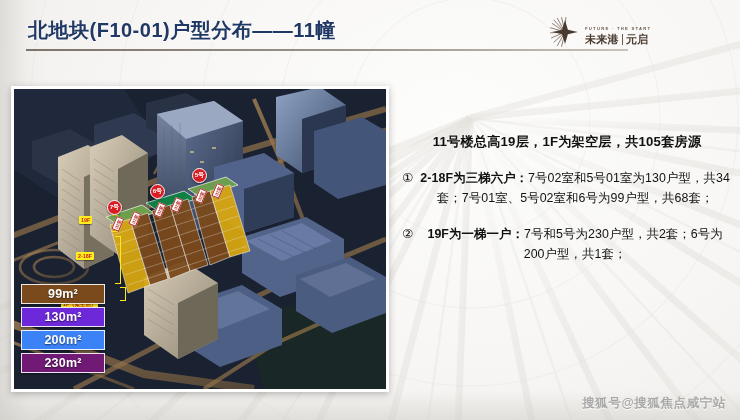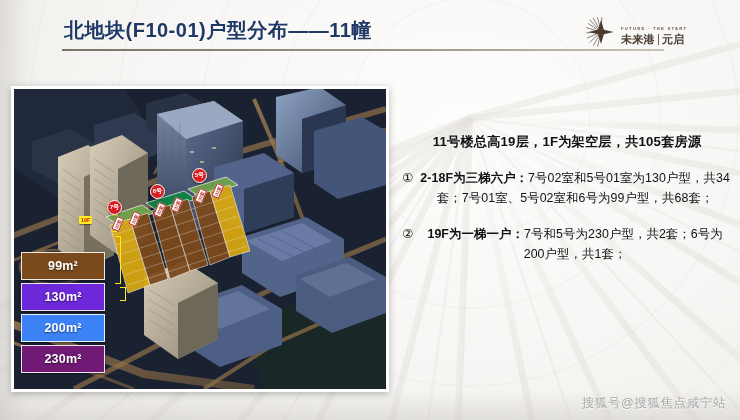--- a/index.html
+++ b/index.html
@@ -44,21 +44,20 @@
     background: linear-gradient(0deg, rgba(206,203,198,.5) 0%, rgba(255,255,255,0) 100%);
     pointer-events: none;
   }
 
   
   .header {
     position: absolute;
     left: 0; top: 0;
     width: 664px;
     height: 62px;
-    margin-left: 36px;
   }
   .page-title {
     position: absolute;
     left: 28px;
     top: 17px;
     font-size: 20px;
     font-weight: 700;
     color: #1f3864;
     letter-spacing: .5px;
     white-space: nowrap;
@@ -154,21 +153,21 @@
     position: absolute;
     left: 7px;
     bottom: 16px;
     width: 84px;
     display: flex;
     flex-direction: column;
     gap: 3px;
     z-index: 9;
   }
   .legend-item {
-    height: 28px;
+    height: 20px;
     border: 1.2px solid rgba(255,255,255,.88);
     display: flex;
     align-items: center;
     justify-content: center;
     color: #ffffff;
     font-size: 12.5px;
     font-weight: 700;
     letter-spacing: .2px;
     text-shadow: 0 1px 1.5px rgba(0,0,0,.55);
     box-shadow: 0 1px 2px rgba(0,0,0,.4);
@@ -262,21 +261,21 @@
   .bullet-body b {
     font-weight: 700;
   }
 
   
   .watermark {
     position: absolute;
     right: 14px;
     bottom: 8px;
     font-size: 12.5px;
-    font-weight: 400;
+    font-weight: 700;
     color: rgba(120,120,120,.62);
     letter-spacing: .6px;
     text-shadow: 0 1px 0 rgba(255,255,255,.9);
     white-space: nowrap;
   }
 </style>
 </head>
 <body>
 
 <div class="slide">

